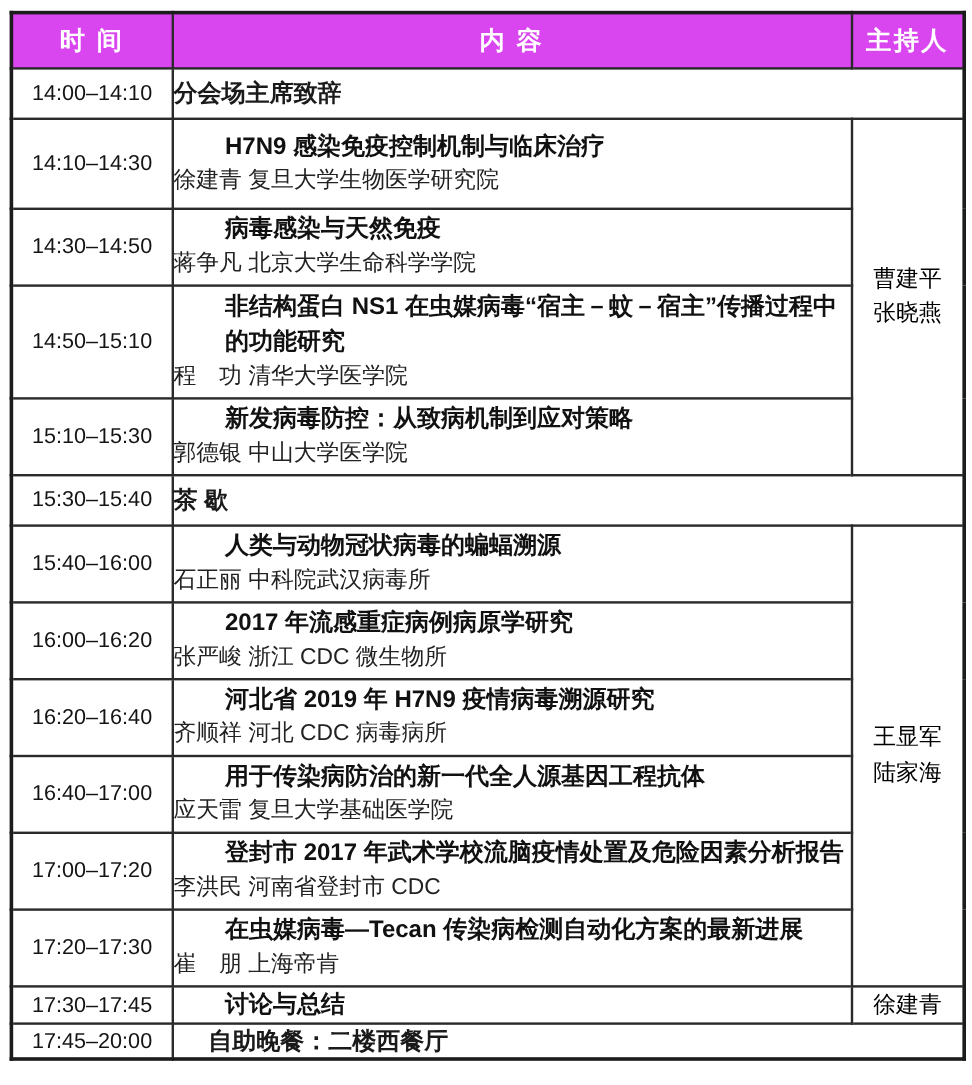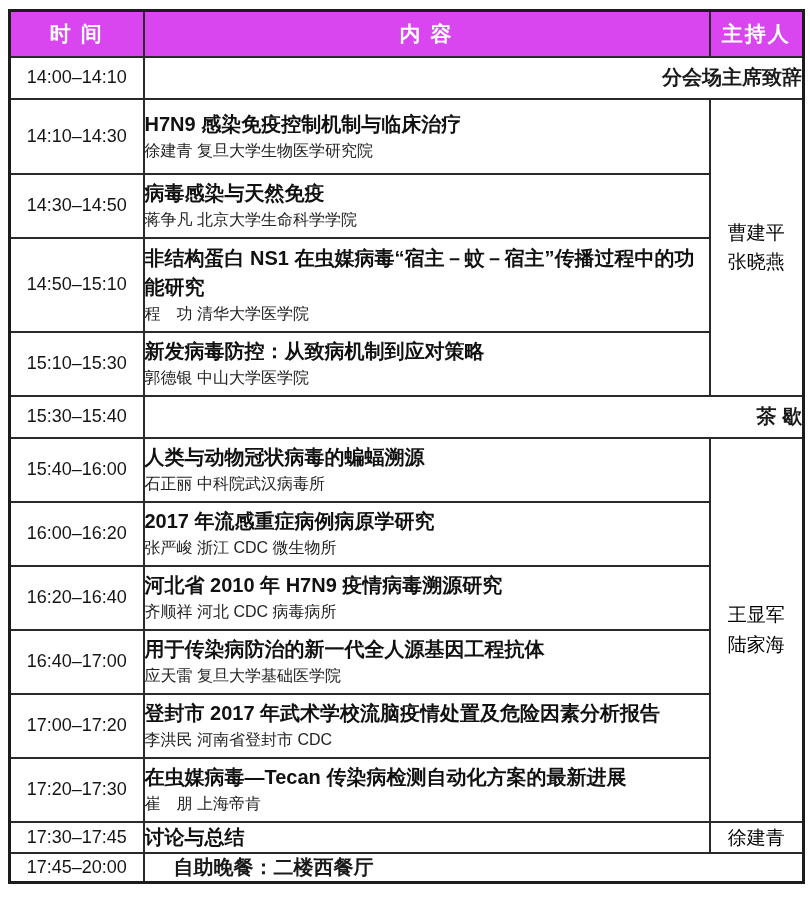--- a/index.html
+++ b/index.html
@@ -47,29 +47,30 @@
   td.session{
     padding:6px 10px 6px 11px;
     text-align:left;
   }
   .title{
     display:block;
     font-weight:bold;
     font-size:20px;
     line-height:1.45;
     color:#111111;
+    margin-left:43px;
   }
   .speaker{
     display:block;
-    font-size:16px;
+    font-size:19px;
     line-height:1.45;
     color:#222222;
   }
   td.merged{
-    text-align:right;
+    text-align:left;
     font-weight:bold;
     font-size:20px;
   }
   td.merged.left{
     text-align:left;
     padding-left:29px;
   }
   td.host{
     text-align:center;
     font-size:19px;
@@ -157,21 +158,21 @@
     <td class="time">16:00–16:20</td>
     <td class="session">
       <span class="title">2017 年流感重症病例病原学研究</span>
       <span class="speaker">张严峻 浙江 CDC 微生物所</span>
     </td>
   </tr>
 
   <tr class="rh-m">
     <td class="time">16:20–16:40</td>
     <td class="session">
-      <span class="title">河北省 2010 年 H7N9 疫情病毒溯源研究</span>
+      <span class="title">河北省 2019 年 H7N9 疫情病毒溯源研究</span>
       <span class="speaker">齐顺祥 河北 CDC 病毒病所</span>
     </td>
   </tr>
 
   <tr class="rh-m">
     <td class="time">16:40–17:00</td>
     <td class="session">
       <span class="title">用于传染病防治的新一代全人源基因工程抗体</span>
       <span class="speaker">应天雷 复旦大学基础医学院</span>
     </td>

